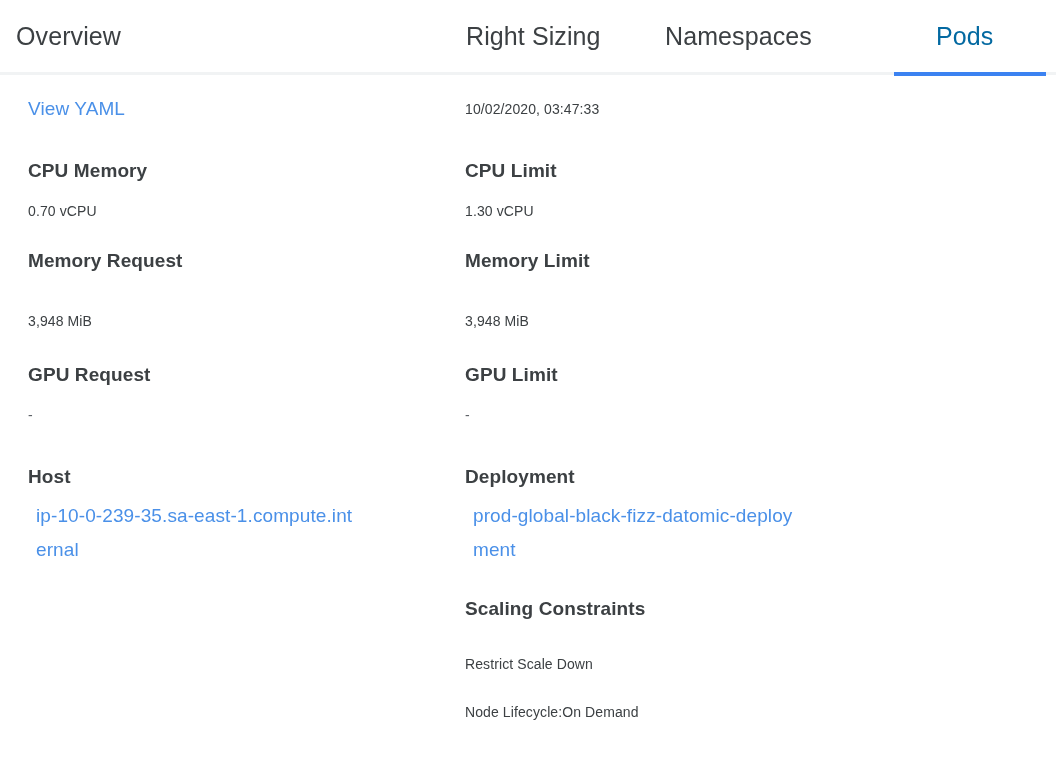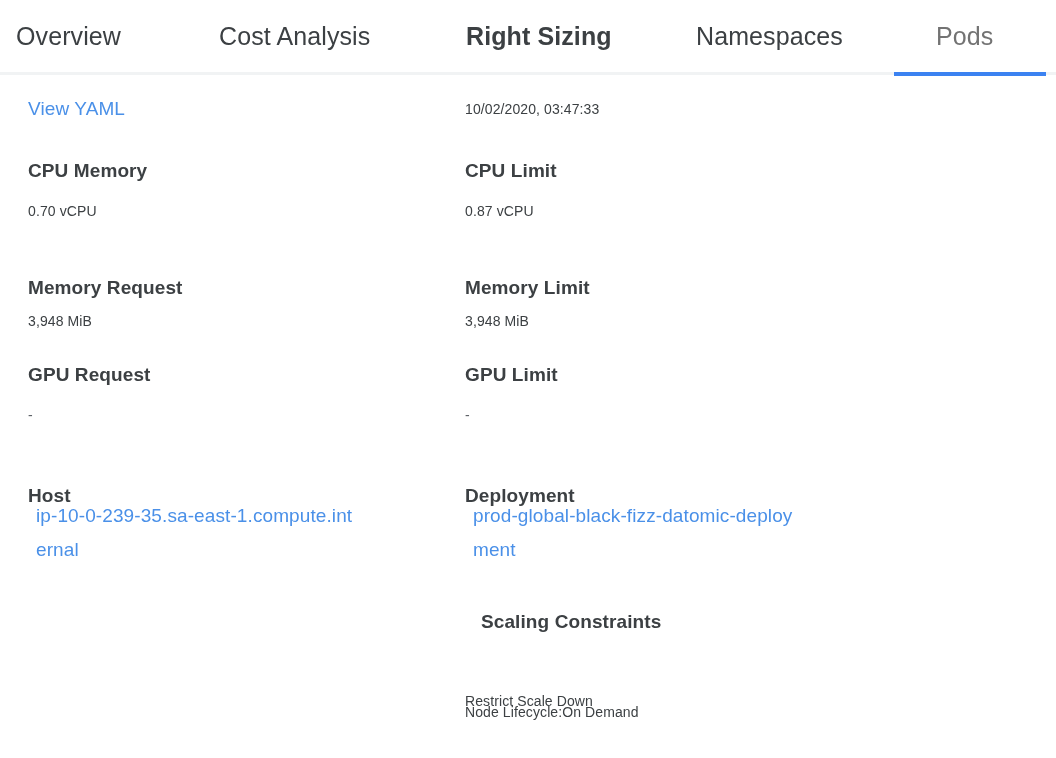--- a/index.html
+++ b/index.html
@@ -36,21 +36,21 @@
     line-height: 72px;
     font-size: 25px;
     font-weight: 400;
     color: #3c4043;
     letter-spacing: 0.1px;
     white-space: nowrap;
     cursor: pointer;
     user-select: none;
   }
   .tab.active {
-    color: #737373;
+    color: #0369a1;
     text-align: right;
   }
   .tab-underline {
     position: absolute;
     left: 894px;
     width: 152px;
     top: 72px;
     height: 4px;
     background: #3b82f1;
   }
@@ -100,39 +100,38 @@
   }
   .link.top {
     line-height: 26px;
   }
 
   
   .r-yaml       { position: absolute; top: 21px;  left: 0; }
   .r-time       { position: absolute; top: 21px;  left: 0; }
   .r-lbl-1      { position: absolute; top: 83px;  left: 0; }
   .r-val-1      { position: absolute; top: 123px; left: 0; }
-  .r-lbl-2      { position: absolute; top: 200px; left: 0; }
+  .r-lbl-2      { position: absolute; top: 173px; left: 0; }
   .r-val-2      { position: absolute; top: 225px; left: 0; margin-top: 8px; }
   .r-lbl-3      { position: absolute; top: 287px; left: 0; }
   .r-val-3      { position: absolute; top: 327px; left: 0; }
-  .r-lbl-4      { position: absolute; top: 408px; left: 0; }
+  .r-lbl-4      { position: absolute; top: 389px; left: 0; }
   .r-val-4      { position: absolute; top: 424px; left: 8px; }
-  .r-lbl-5      { position: absolute; top: 534px; left: 0; margin-left: 16px; }
-  .r-val-5a     { position: absolute; top: 576px; left: 0; margin-top: 37px; }
+  .r-lbl-5      { position: absolute; top: 521px; left: 0; }
+  .r-val-5a     { position: absolute; top: 576px; left: 0; }
   .r-val-5b     { position: absolute; top: 624px; left: 0; }
 </style>
 </head>
 <body>
 
 <div class="tabbar">
   <div class="tabs" id="tabs-container">
       <div class="tab" style="left: 16px;">Overview</div>
-      <div class="tab" style="left: 219px;">Cost Analysis</div>
-      <div class="tab" style="left: 466px; font-weight: bold;">Right Sizing</div>
-      <div class="tab" style="left: 696px;">Namespaces</div>
+      <div class="tab" style="left: 466px;">Right Sizing</div>
+      <div class="tab" style="left: 665px;">Namespaces</div>
       <div class="tab active" style="left: 936px;">Pods</div>
     </div>
   <div class="tab-underline"></div>
 </div>
 
 <div class="detail">
 
   <div class="col col-left">
 
     <a class="link top r-yaml">View YAML</a>
@@ -148,21 +147,21 @@
 
     <div class="field-label r-lbl-4">Host</div>
     <a class="link r-val-4">ip-10-0-239-35.sa-east-1.compute.internal</a>
   </div>
 
   <div class="col col-right">
 
     <div class="field-value r-time">10/02/2020, 03:47:33</div>
 
     <div class="field-label r-lbl-1">CPU Limit</div>
-    <div class="field-value r-val-1">0.87 vCPU</div>
+    <div class="field-value r-val-1">1.30 vCPU</div>
 
     <div class="field-label r-lbl-2">Memory Limit</div>
     <div class="field-value r-val-2">3,948 MiB</div>
 
     <div class="field-label r-lbl-3">GPU Limit</div>
     <div class="field-value dash r-val-3">-</div>
 
     <div class="field-label r-lbl-4">Deployment</div>
     <a class="link r-val-4">prod-global-black-fizz-datomic-deployment</a>
 

